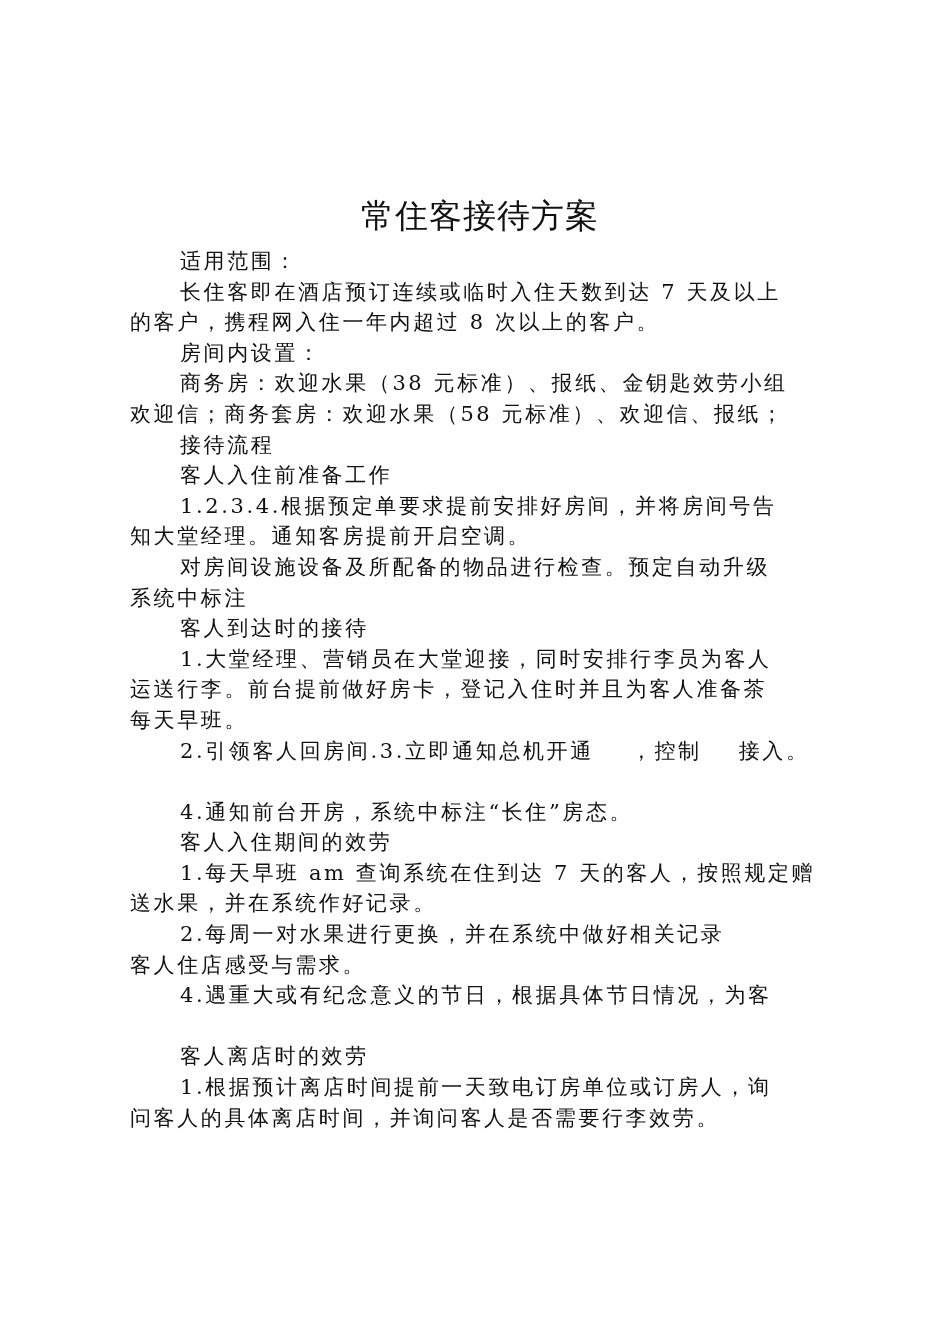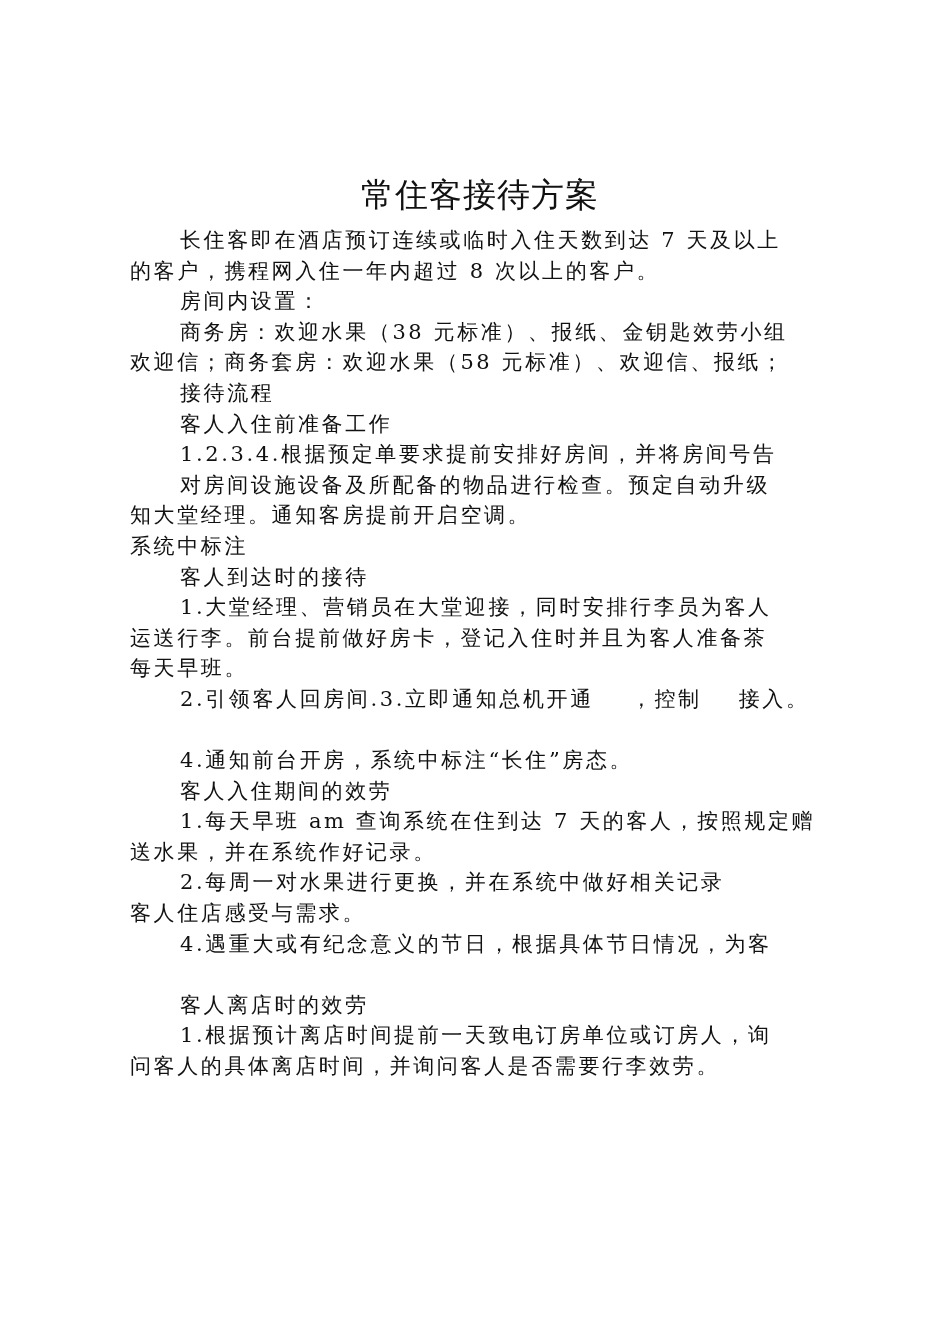--- a/index.html
+++ b/index.html
@@ -11,21 +11,21 @@
       width: 950px;
       height: 1344px;
       position: relative;
       overflow: hidden;
       font-family: "DejaVu Serif", "Liberation Serif", serif;
       color: #111111;
     }
     .page {
       position: absolute;
       left: 130px;
-      top: 171px;
+      top: 192px;
       width: 700px;
     }
     .title {
       text-align: center;
       font-size: 33px;
       line-height: 48px;
       height: 48px;
       margin: 0 0 6px 0;
       font-weight: normal;
       letter-spacing: 1px;
@@ -40,30 +40,31 @@
     }
     .indent { padding-left: 50px; }
     .blank { height: 30.6px; }
   </style>
 </head>
 <body>
 
 <div class="page">
   <h1 class="title">常住客接待方案</h1>
 
+  <div class="line indent">适用范围：</div>
   <div class="line indent">长住客即在酒店预订连续或临时入住天数到达 7 天及以上</div>
   <div class="line">的客户，携程网入住一年内超过 8 次以上的客户。</div>
   <div class="line indent">房间内设置：</div>
   <div class="line indent">商务房：欢迎水果（38 元标准）、报纸、金钥匙效劳小组</div>
   <div class="line">欢迎信；商务套房：欢迎水果（58 元标准）、欢迎信、报纸；</div>
   <div class="line indent">接待流程</div>
   <div class="line indent">客人入住前准备工作</div>
   <div class="line indent">1.2.3.4.根据预定单要求提前安排好房间，并将房间号告</div>
+  <div class="line">知大堂经理。通知客房提前开启空调。</div>
   <div class="line indent">对房间设施设备及所配备的物品进行检查。预定自动升级</div>
-  <div class="line">知大堂经理。通知客房提前开启空调。</div>
   <div class="line">系统中标注</div>
   <div class="line indent">客人到达时的接待</div>
   <div class="line indent">1.大堂经理、营销员在大堂迎接，同时安排行李员为客人</div>
   <div class="line">运送行李。前台提前做好房卡，登记入住时并且为客人准备茶</div>
   <div class="line">每天早班。</div>
   <div class="line indent">2.引领客人回房间.3.立即通知总机开通    ，控制    接入。</div>
   <div class="line blank"></div>
   <div class="line indent">4.通知前台开房，系统中标注“长住”房态。</div>
   <div class="line indent">客人入住期间的效劳</div>
   <div class="line indent">1.每天早班 am 查询系统在住到达 7 天的客人，按照规定赠</div>

